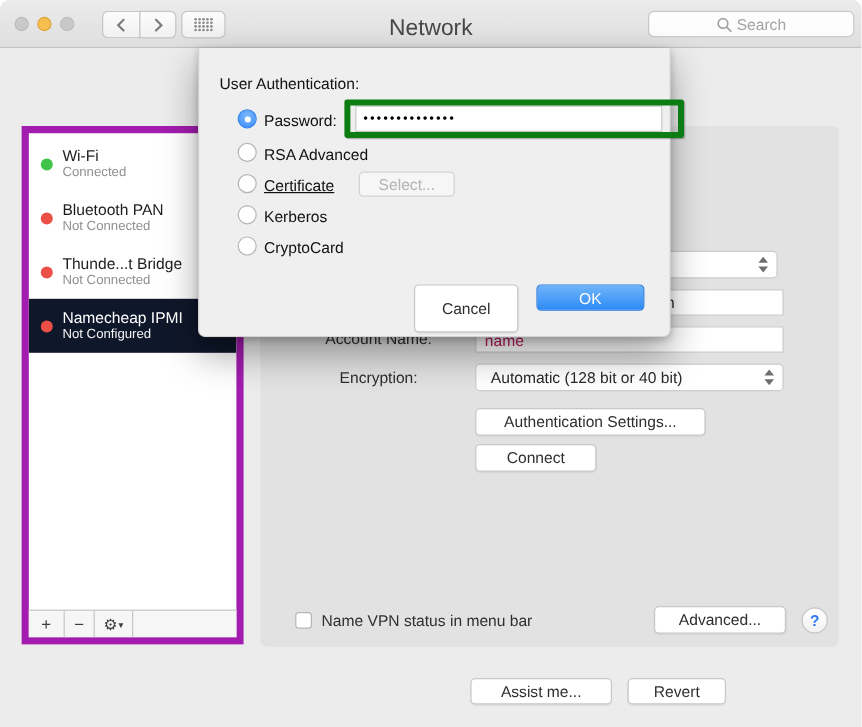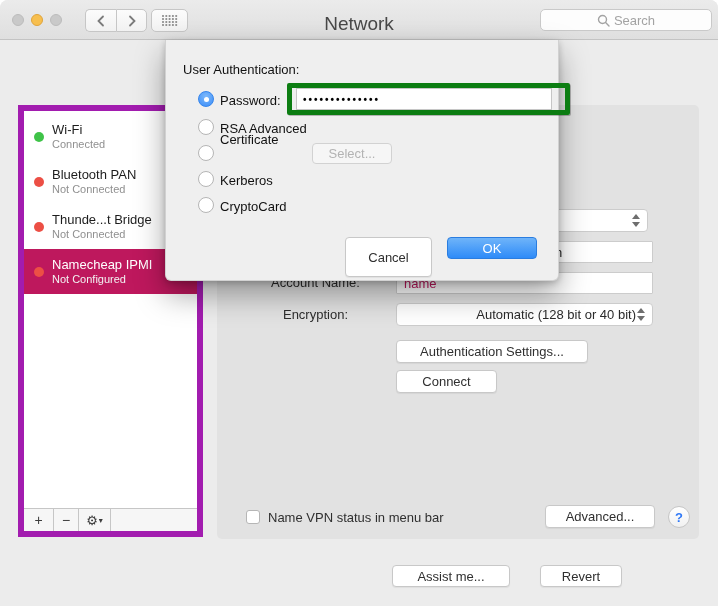--- a/index.html
+++ b/index.html
@@ -27,42 +27,42 @@
   .win-title{position:absolute;left:0;right:0;top:13px;text-align:center;
     color:#484848;font-size:19px;}
   .search{position:absolute;left:540px;top:9px;width:172px;height:22px;
     background:#fdfdfd;border:1px solid #c9c9c9;border-radius:5px;
     display:flex;align-items:center;justify-content:center;gap:4px;color:#a3a3a3;}
   
   .sidebar{position:absolute;left:18px;top:105px;width:185px;height:432px;
     background:#ffffff;border:6px solid #a21caf;}
   .sb-list{position:absolute;left:0;top:0;right:0;bottom:23px;overflow:hidden;padding-top:3px;}
   .sb-item{height:45px;display:flex;align-items:center;gap:8px;padding-left:10px;}
-  .sb-item.selected{background:#be185d;}
+  .sb-item.selected{background:#0f172a;}
   .dot{width:10px;height:10px;border-radius:50%;flex:0 0 auto;}
   .dot-green{background:#3fc348;}
   .dot-red{background:#ec4f45;}
   .sb-title{font-size:13px;color:#1d1d1d;line-height:16px;}
   .sb-status{font-size:11px;color:#909090;line-height:13px;}
   .sb-item.selected .sb-title{color:#ffffff;}
   .sb-item.selected .sb-status{color:#f2f2f2;}
   .sb-footer{position:absolute;left:0;bottom:0;right:0;height:23px;
     background:#f6f6f6;border-top:1px solid #c6c6c6;display:flex;}
   .sb-fbtn{height:100%;border-right:1px solid #c6c6c6;display:flex;
     align-items:center;justify-content:center;color:#3c3c3c;font-size:14px;}
   .sb-fbtn.add{width:30px;}
   .sb-fbtn.remove{width:25px;}
   .sb-fbtn.gear{width:32px;font-size:13px;gap:1px;}
   .gear-caret{font-size:8px;color:#3c3c3c;}
   
   .main{position:absolute;left:217px;top:105px;width:482px;height:434px;
     background:#e2e2e2;border-radius:5px;}
   .field,.popup{position:absolute;background:#ffffff;border:1px solid #cccccc;}
   .field{border-radius:1px;}
-  .popup{border-radius:4px;display:flex;align-items:center;text-align:right;}
+  .popup{border-radius:4px;display:flex;align-items:center;}
   .popup-text{padding-left:12px;flex:1;color:#2a2a2a;white-space:nowrap;overflow:hidden;}
   .stepper{width:9px;margin-right:7px;display:flex;flex-direction:column;align-items:center;}
   .tri-up{width:0;height:0;border-left:4px solid transparent;border-right:4px solid transparent;
     border-bottom:5px solid #6e6e6e;}
   .tri-down{width:0;height:0;border-left:4px solid transparent;border-right:4px solid transparent;
     border-top:5px solid #6e6e6e;margin-top:3px;}
   .row-label{position:absolute;left:12px;width:173px;text-align:center;color:#2d2d2d;}
   .btn{background:#ffffff;border:1px solid #c8c8c8;border-radius:4px;
     box-shadow:0 1px 1px rgba(0,0,0,0.06);display:flex;align-items:center;
     justify-content:center;color:#2f2f2f;font-size:13px;}
@@ -85,21 +85,21 @@
   .radio.selected{background:radial-gradient(circle at 50% 32%,#7db9fb,#3b8df8);
     border:1px solid #3585ec;}
   .radio.selected::after{content:"";position:absolute;left:5px;top:5px;width:5px;height:5px;
     border-radius:50%;background:#ffffff;}
   .radio-label{position:absolute;left:54px;color:#111111;}
   .pw-field{position:absolute;left:130px;top:48px;width:256px;height:22px;
     background:#ffffff;border:1px solid #c6c6c6;display:flex;align-items:center;}
   .pw-dots{padding-left:6px;font-size:10px;font-weight:bold;letter-spacing:2px;color:#000;}
   .select-btn{position:absolute;left:133px;top:103px;width:80px;height:21px;
     background:#f6f6f6;border:1px solid #d2d2d2;border-radius:4px;
-    display:flex;align-items:center;justify-content:center;color:#b3b3b3;margin-left:13px;}
+    display:flex;align-items:center;justify-content:center;color:#b3b3b3;}
   .dlg-cancel{position:absolute;left:179px;top:197px;width:87px;height:40px;}
   .dlg-ok{position:absolute;left:281px;top:197px;width:90px;height:22px;
     background:linear-gradient(#6fb4f9,#2e8bf8);border:1px solid #2a7de0;border-radius:4px;
     display:flex;align-items:center;justify-content:center;color:#ffffff;}
   
   .annotation{position:absolute;left:287px;top:83px;width:283px;height:32px;
     border:5px solid #0c7d12;border-radius:2px;z-index:20;pointer-events:none;
     box-shadow:1px 1px 0 rgba(0,0,0,0.25);}
   svg{display:block;}
 </style>
@@ -240,36 +240,36 @@
     <div class="btn" style="position:absolute;left:179px;top:265px;width:101px;height:23px;">Connect</div>
     <div class="btn" style="position:absolute;left:179px;top:235px;width:192px;height:23px;">Authentication Settings...</div>
 
     <div class="checkbox" style="left:29px;top:405px;"></div>
     <div style="position:absolute;left:51px;top:405px;color:#2f2f2f;">Name VPN status in menu bar</div>
     <div class="btn" style="position:absolute;left:328px;top:400px;width:110px;height:23px;">Advanced...</div>
     <div class="help-btn" style="left:451px;top:401px;">?</div>
   </div>
 
   <div class="btn footer-btn" style="left:392px;top:565px;width:118px;">Assist me...</div>
-  <div class="btn footer-btn" style="left:523px;top:565px;width:82px;margin-left:17px;">Revert</div>
+  <div class="btn footer-btn" style="left:523px;top:565px;width:82px;">Revert</div>
 
   <div class="dialog">
     <div class="dlg-title">User Authentication:</div>
 
     <div class="radio selected" style="top:51px;"></div>
     <div class="radio-label" style="top:53px;">Password:</div>
     <div class="pw-field">
       <span class="pw-dots">••••••••••••••</span>
     </div>
 
     <div class="radio" style="top:79px;"></div>
     <div class="radio-label" style="top:81px;">RSA Advanced</div>
 
     <div class="radio" style="top:105px;"></div>
-    <div class="radio-label" style="top:92px;">Certificate</div>
+    <div class="radio-label" style="top:107px;text-decoration:underline;">Certificate</div>
     <div class="select-btn">Select...</div>
 
     <div class="radio" style="top:131px;"></div>
     <div class="radio-label" style="top:133px;">Kerberos</div>
 
     <div class="radio" style="top:157px;"></div>
     <div class="radio-label" style="top:159px;">CryptoCard</div>
 
     <div class="btn dlg-cancel">Cancel</div>
     <div class="dlg-ok">OK</div>

